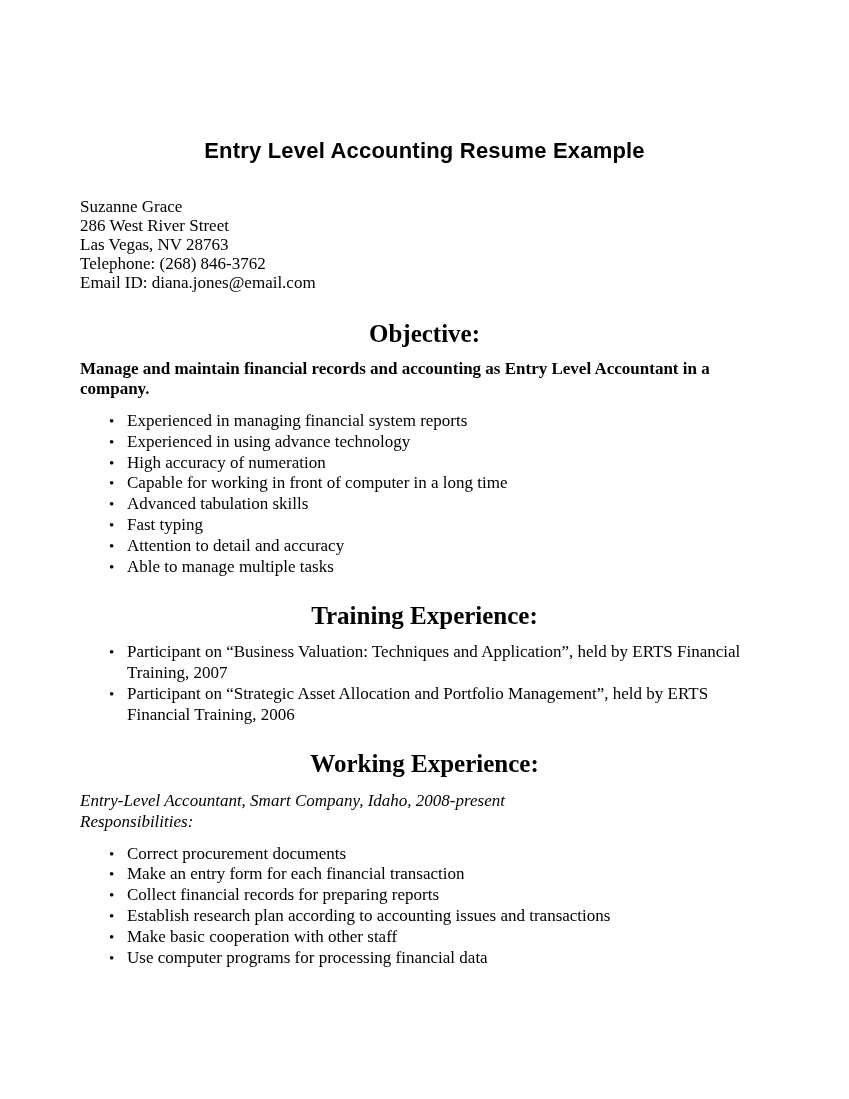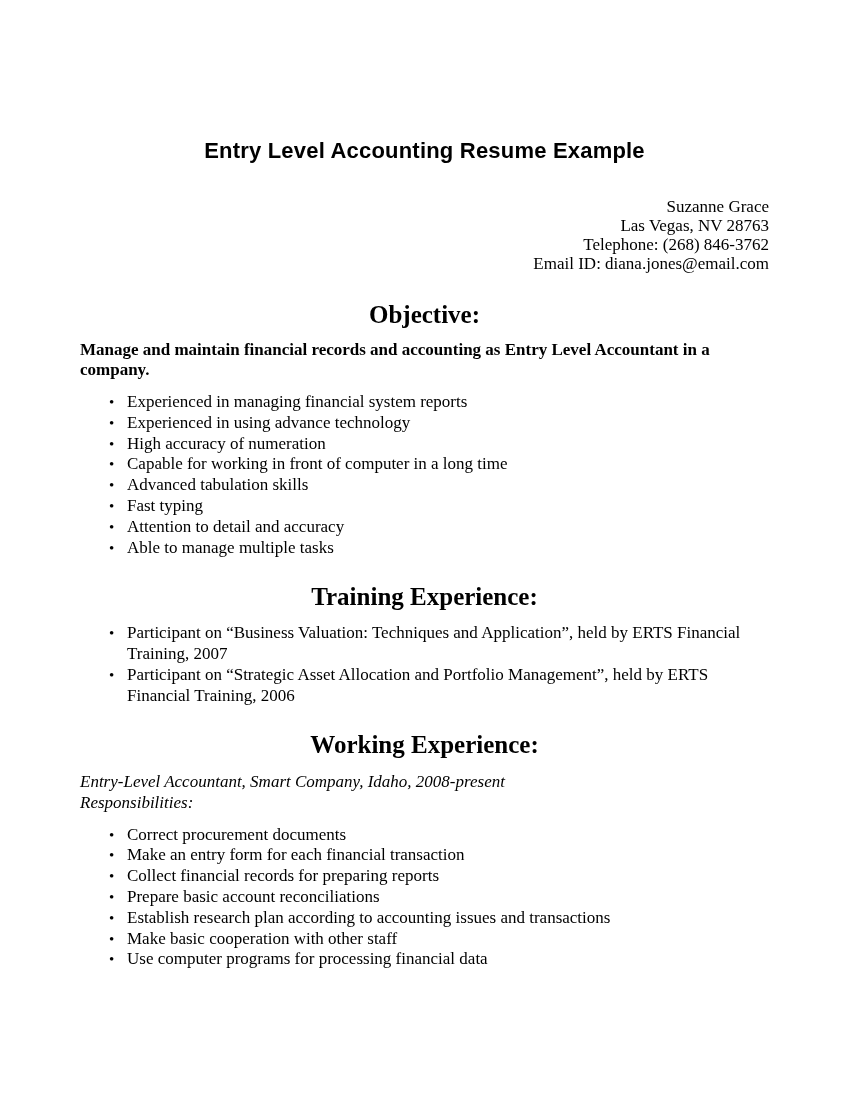--- a/index.html
+++ b/index.html
@@ -26,21 +26,21 @@
     padding-top: 97px;
     text-align: center;
     font-family: "Liberation Sans", sans-serif;
     font-weight: bold;
     font-size: 22px;
     line-height: 26px;
     letter-spacing: 0.2px;
   }
   .contact-block {
     margin-top: 33px;
-    text-align: right;
+    text-align: left;
     font-size: 17px;
     line-height: 19px;
   }
   .contact-block div {
     margin: 0;
   }
   .section-heading {
     margin: 0;
     font-size: 25px;
     font-weight: bold;
@@ -85,20 +85,21 @@
 </style>
 </head>
 <body>
 
 <div class="page">
 
   <h1 class="doc-title">Entry Level Accounting Resume Example</h1>
 
   <div class="contact-block">
     <div>Suzanne Grace</div>
+    <div>286 West River Street</div>
     <div>Las Vegas, NV 28763</div>
     <div>Telephone: (268) 846-3762</div>
     <div>Email ID: diana.jones@email.com</div>
   </div>
 
   <h2 class="section-heading objective-heading">Objective:</h2>
   <p class="body-text">Manage and maintain financial records and accounting as Entry Level Accountant in a company.</p>
 
   <ul class="bullet-list">
     <li>Experienced in managing financial system reports</li>
@@ -117,19 +118,18 @@
     <li>Participant on “Strategic Asset Allocation and Portfolio Management”, held by ERTS Financial Training, 2006</li>
   </ul>
 
   <h2 class="section-heading working-heading">Working Experience:</h2>
   <p class="job-line">Entry-Level Accountant, Smart Company, Idaho, 2008-present</p>
   <p class="resp-line">Responsibilities:</p>
   <ul class="bullet-list">
     <li>Correct procurement documents</li>
     <li>Make an entry form for each financial transaction</li>
     <li>Collect financial records for preparing reports</li>
-    <li>Prepare basic account reconciliations</li>
     <li>Establish research plan according to accounting issues and transactions</li>
     <li>Make basic cooperation with other staff</li>
     <li>Use computer programs for processing financial data</li>
   </ul>
 
 </div>
 
 </body></html>

